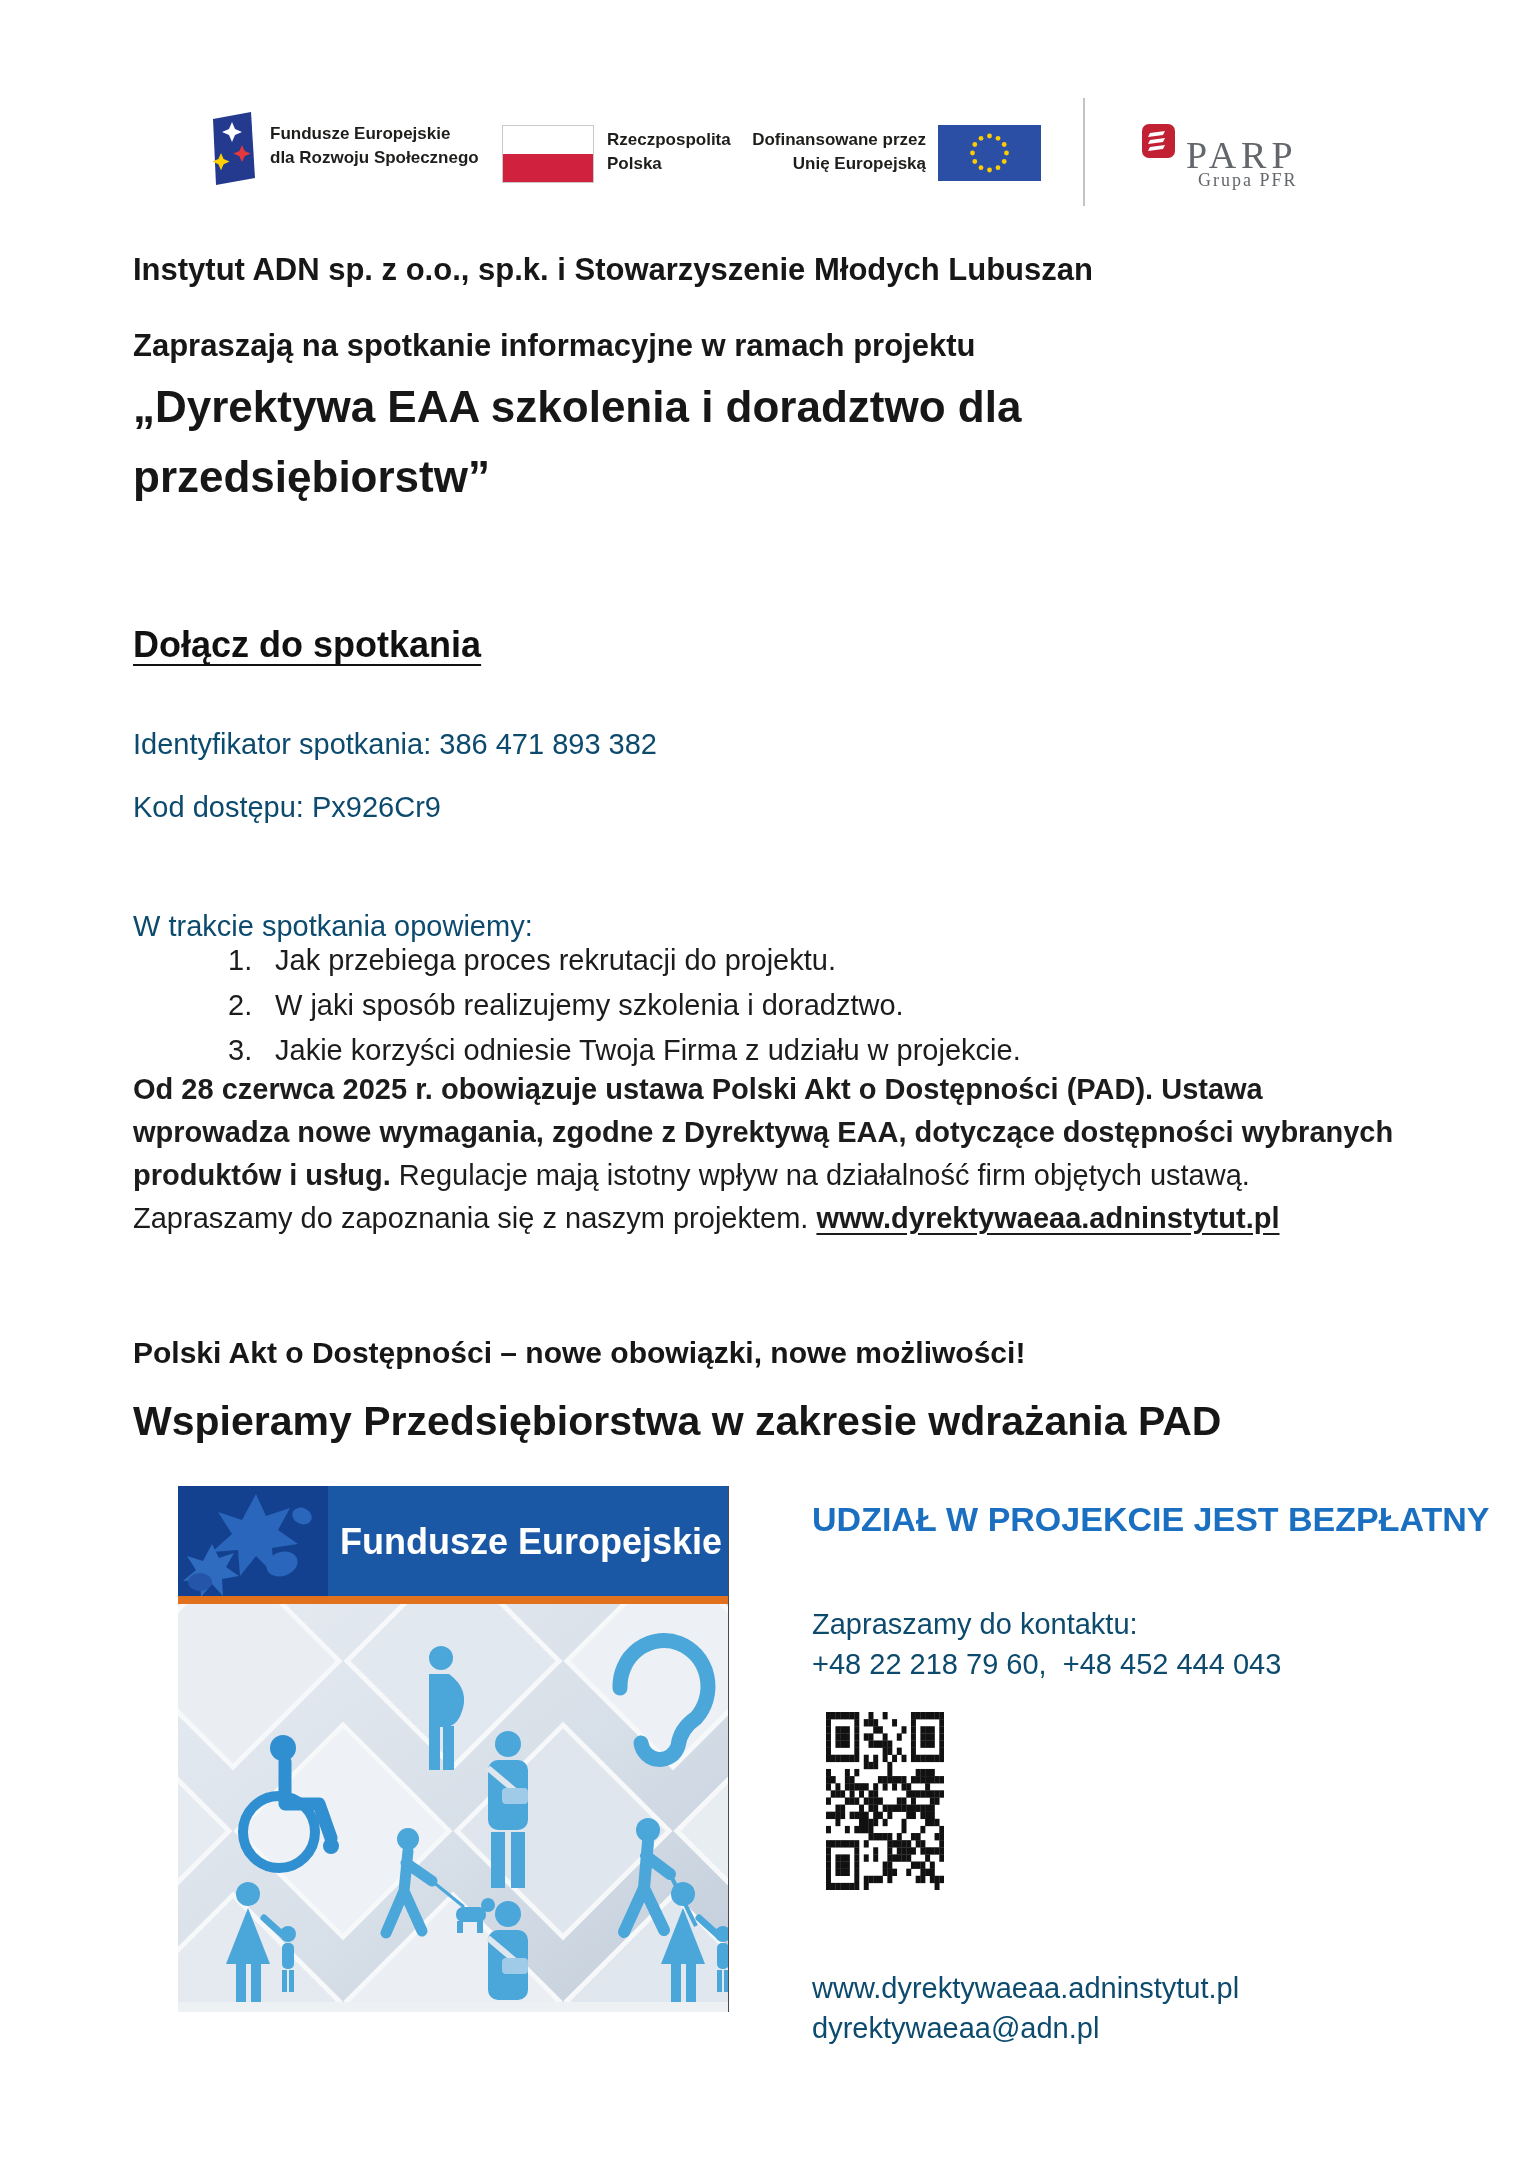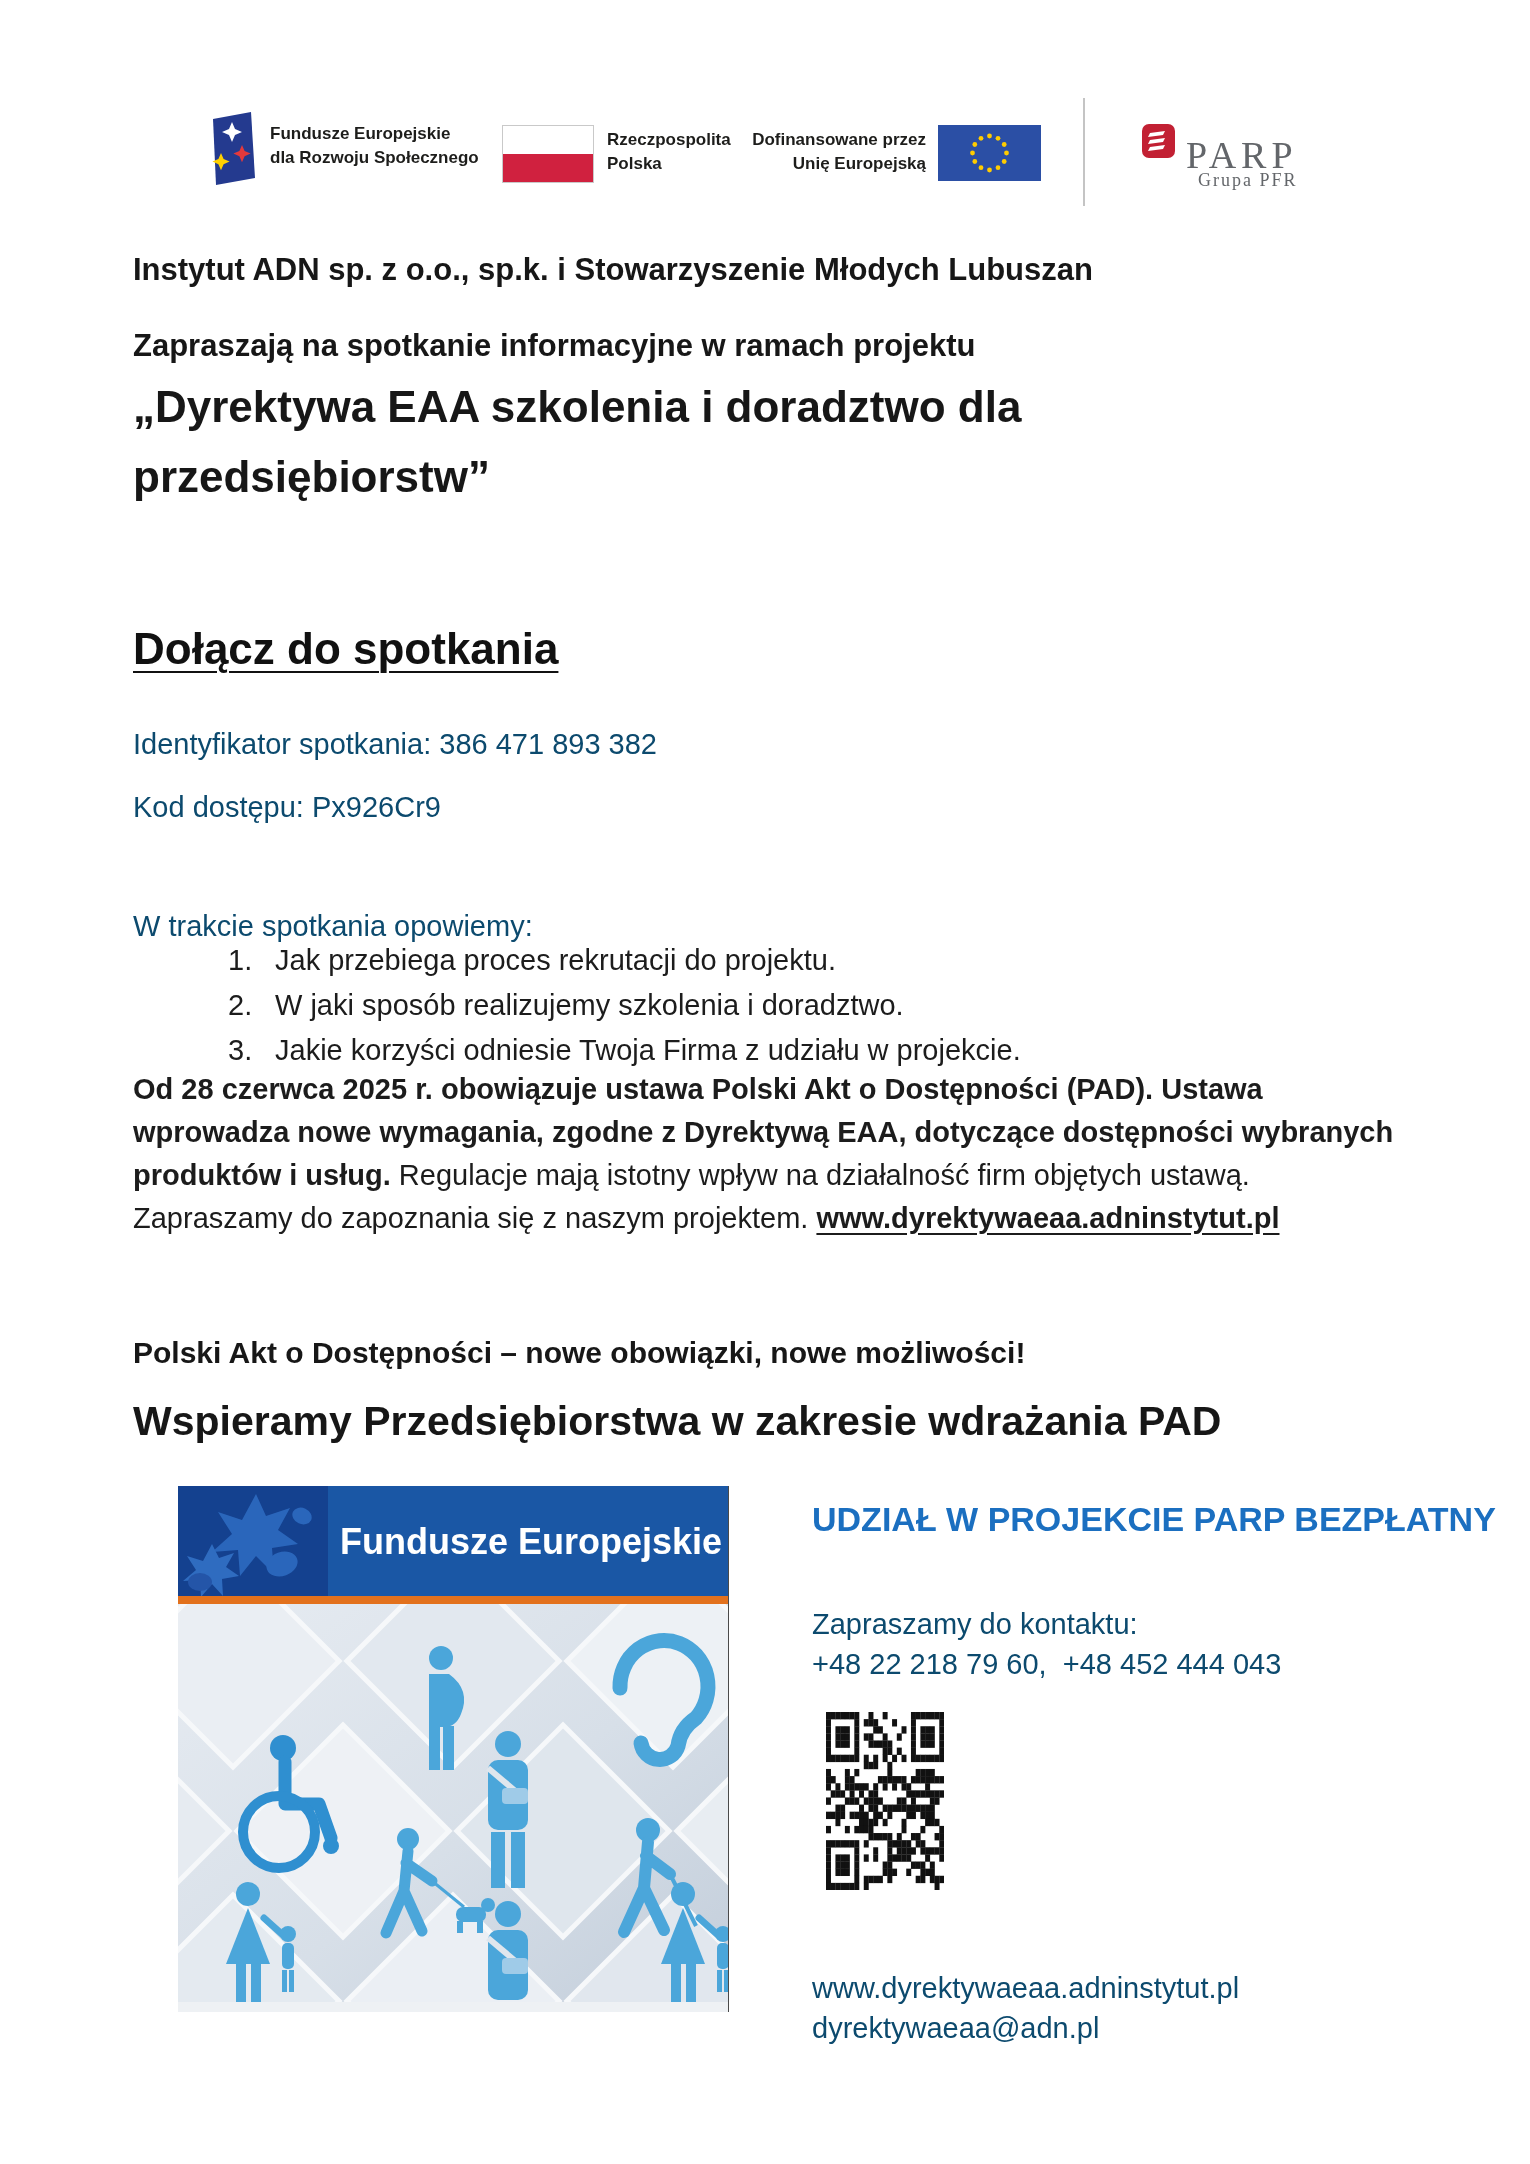--- a/index.html
+++ b/index.html
@@ -17,21 +17,21 @@
   .pl-flag .top { height:50%; background:#fff; }
   .pl-flag .bot { height:50%; background:#d0213f; }
   .hdr-divider { width:2px; height:108px; background:#c4c4c4; }
   .parp-name { font-family:"Liberation Serif", serif; font-size:38px; color:#63666a; letter-spacing:5px; }
   .parp-group { font-family:"Liberation Serif", serif; font-size:18px; color:#63666a; letter-spacing:2px; }
 
   
   .t-bold31 { font-size:31px; font-weight:bold; color:#171717; }
   .t-title  { font-size:44px; font-weight:bold; line-height:70px; color:#171717; max-width:1060px; }
   .t-date   { font-size:36px; font-weight:bold; color:#1b6fc0; }
-  .t-join   { font-size:44px; font-weight:bold; color:#111; text-decoration:underline; text-underline-offset:7px; text-decoration-thickness:2px; }
+  .t-join   { font-size:36px; font-weight:bold; color:#111; text-decoration:underline; text-underline-offset:7px; text-decoration-thickness:2px; }
   .t-body   { font-size:29px; color:#0c4a6e;margin-top:28px; }
   .t-par    { font-size:29px; line-height:43px; color:#1c1c1c; width:1270px; }
   .t-par .b { font-weight:bold; }
   .t-par .link { font-weight:bold; text-decoration:underline; text-underline-offset:5px; }
   .t-slogan { font-size:30px; font-weight:bold; color:#171717; }
   .t-support{ font-size:41px; font-weight:bold; color:#171717; }
   .li-row   { display:flex; font-size:29px; line-height:45px; color:#1c1c1c; }
   .li-row .num { margin-left:95px; width:47px; }
 
   
@@ -239,21 +239,21 @@
         <path d="M34,58 l7,14 15,-5 -8,14 13,9 -17,3 1,17 -11,-12 -11,13 -1,-17 -17,1 13,-11 -9,-14 16,5 z" fill="#2f6cc0"></path>
         <ellipse cx="124" cy="30" rx="10" ry="8" fill="#2a66bb" transform="rotate(25 124 30)"></ellipse>
         <ellipse cx="22" cy="96" rx="12" ry="9" fill="#2455a8"></ellipse>
       </g>
       <text x="353" y="68" text-anchor="middle" font-family="Liberation Sans, sans-serif" font-size="36" font-weight="bold" fill="#ffffff">Fundusze Europejskie</text>
       <rect x="0" y="110" width="551" height="8" fill="#e2711d"></rect>
       <rect x="0" y="516" width="551" height="10" fill="#eef1f4"></rect>
     </svg>
   </div>
 
-  <div class="abs t-free" style="left:812px; top:1500px;">UDZIAŁ W PROJEKCIE PARP BEZPŁATNY</div>
+  <div class="abs t-free" style="left:812px; top:1500px;">UDZIAŁ W PROJEKCIE JEST BEZPŁATNY</div>
   <div class="abs t-body" style="left:812px; top:1580px;">Zapraszamy do kontaktu:</div>
   <div class="abs t-body t-phones" style="left:812px; top:1620px;">+48 22 218 79 60,  +48 452 444 043</div>
 
   <div class="abs qr-box" style="left:826px; top:1712px;">
     <svg width="118" height="178" viewBox="0 0 118 178" fill="#111111">
         <rect x="0.00" y="0.00" width="4.97" height="7.37"></rect>
         <rect x="4.72" y="0.00" width="4.97" height="7.37"></rect>
         <rect x="9.44" y="0.00" width="4.97" height="7.37"></rect>
         <rect x="14.16" y="0.00" width="4.97" height="7.37"></rect>
         <rect x="18.88" y="0.00" width="4.97" height="7.37"></rect>

